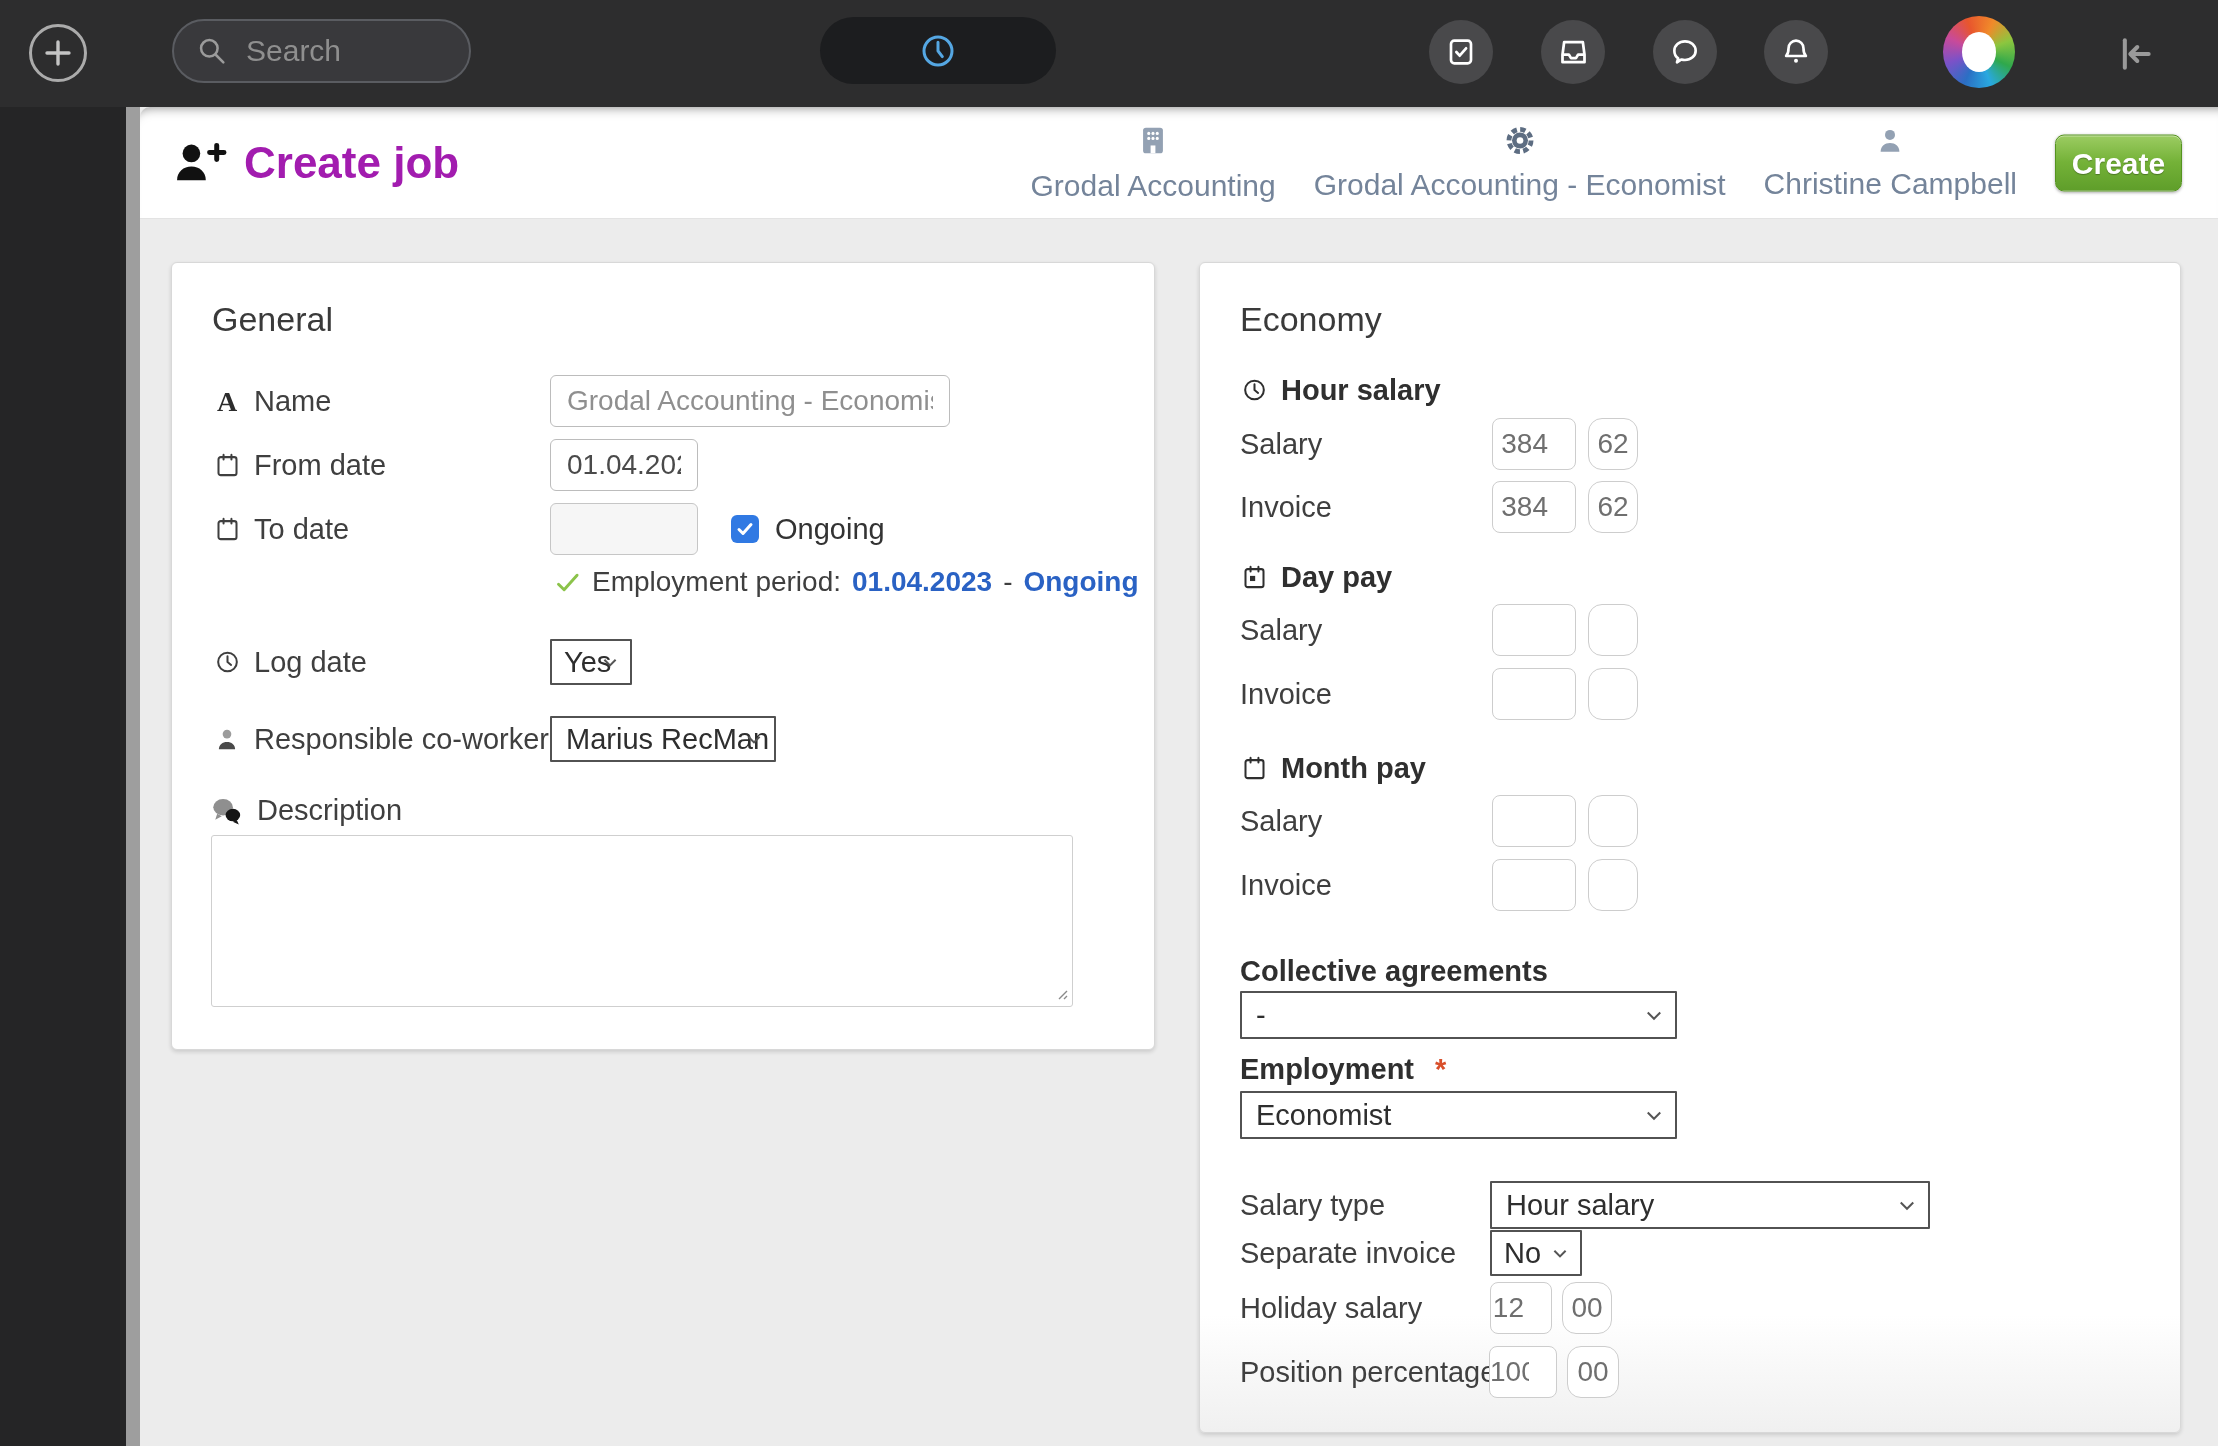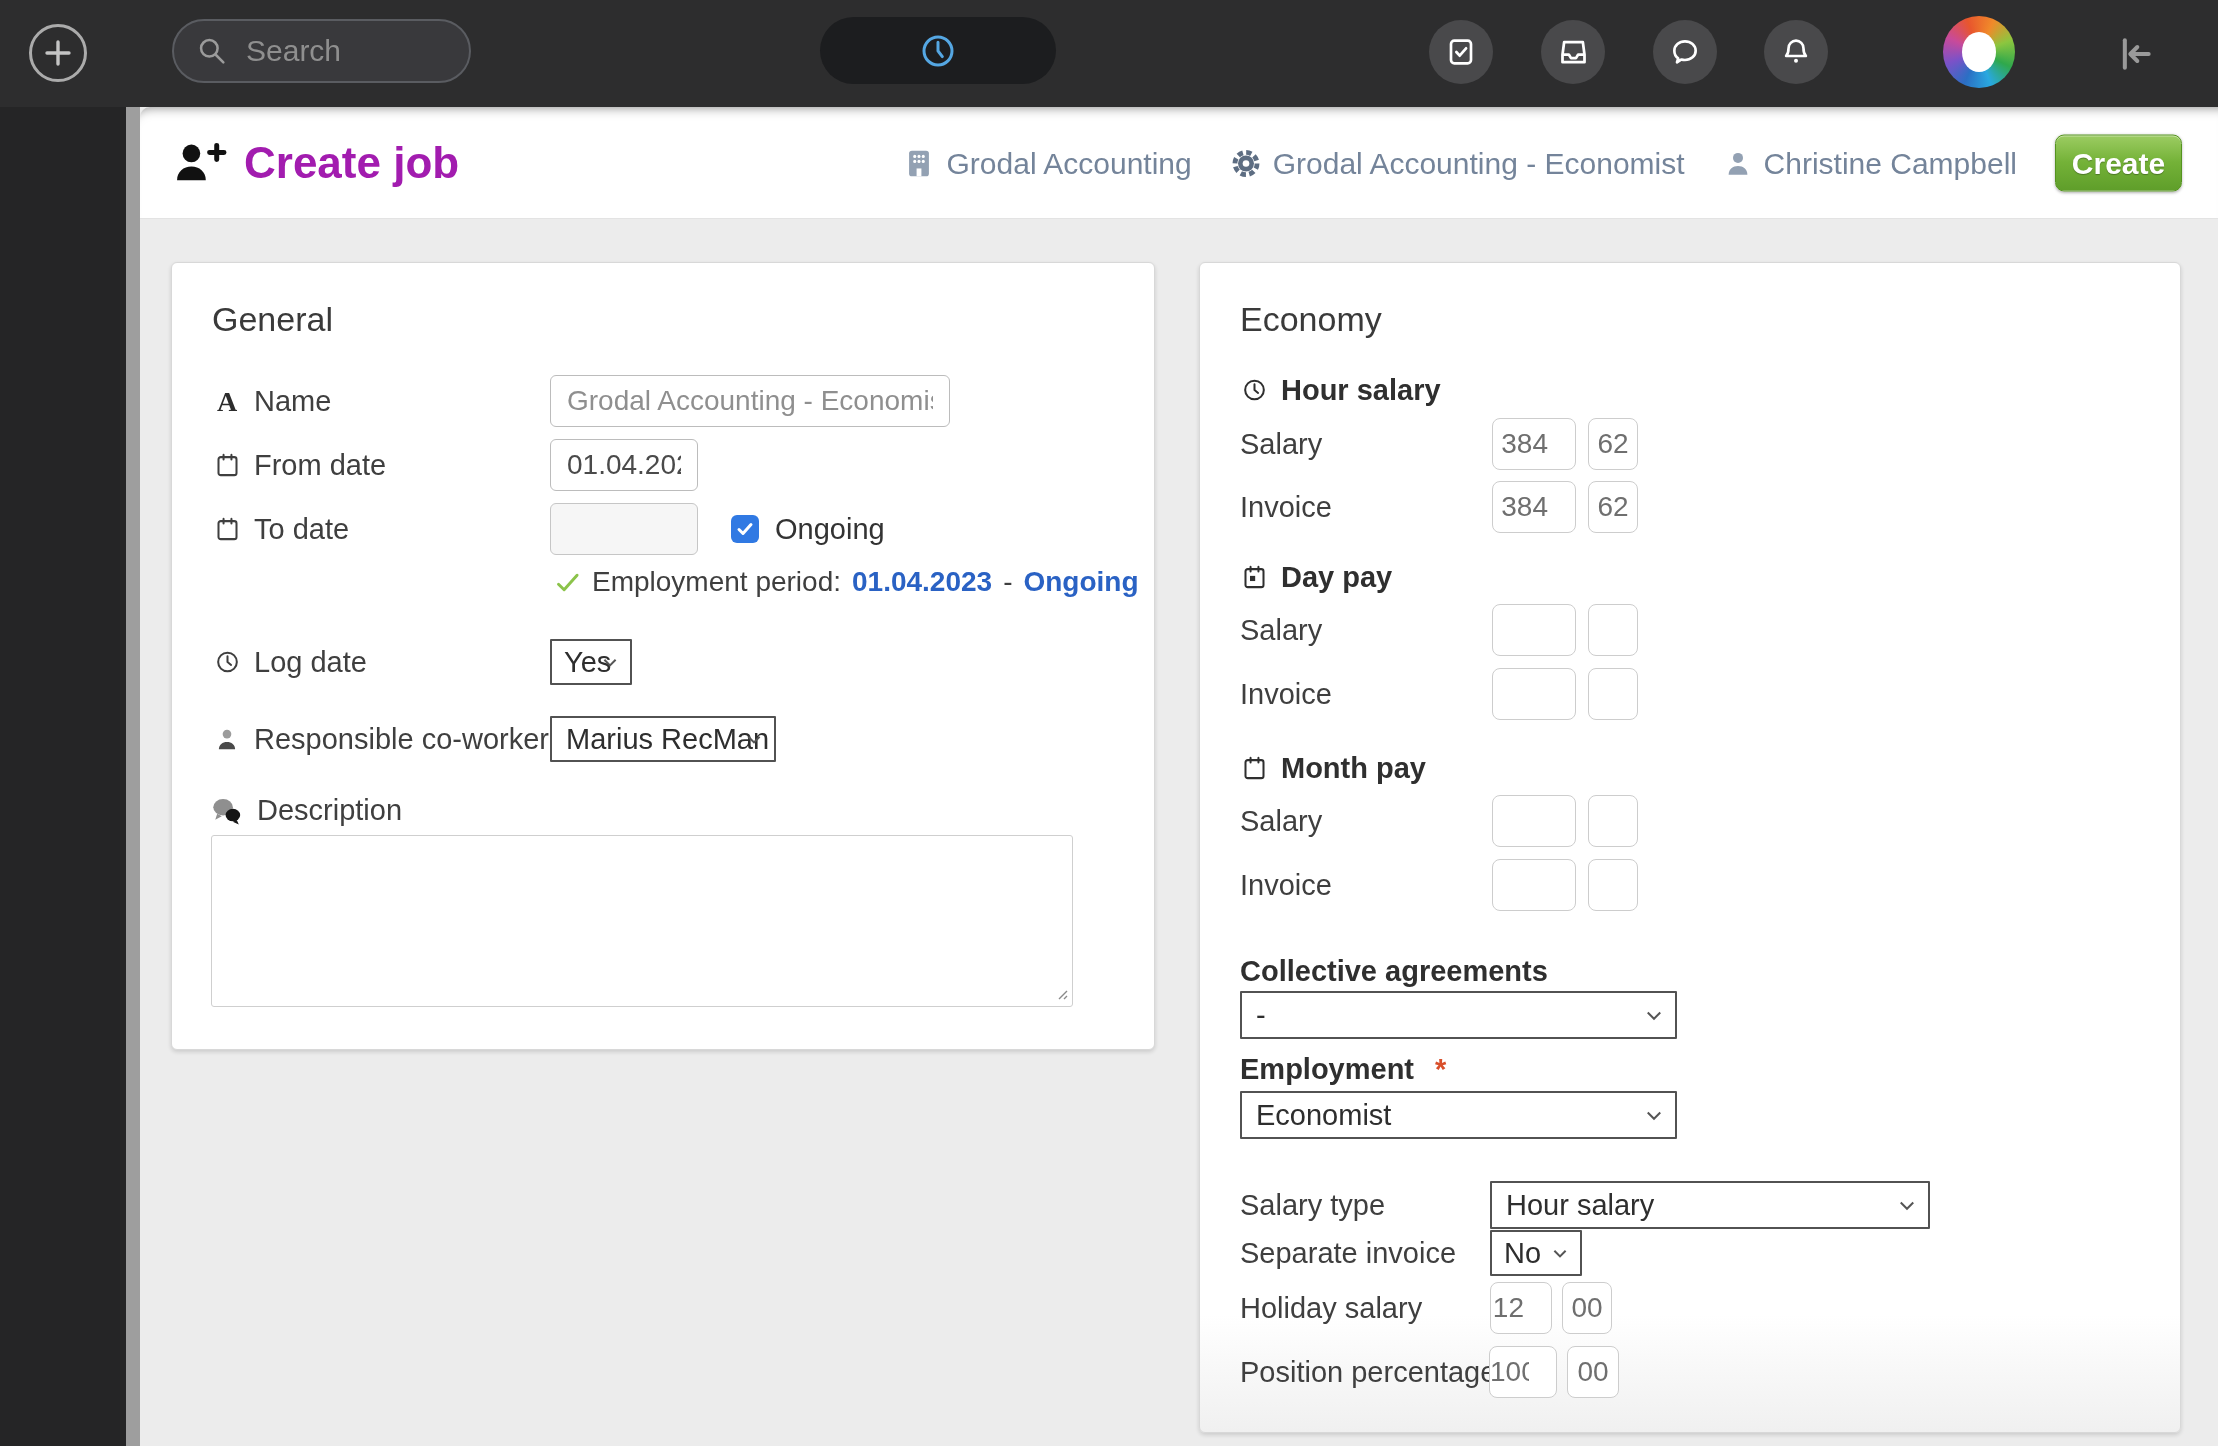--- a/index.html
+++ b/index.html
@@ -29,21 +29,21 @@
 
   .sb-ic { position:absolute; left:27px; width:64px; height:64px; display:flex; align-items:center; justify-content:center; cursor:pointer; }
 
   
   .page-header { position:absolute; left:140px; top:107px; right:0; height:112px; background:#fff;
                  border-top-left-radius:10px; box-shadow:inset 0 12px 12px -12px rgba(0,0,0,.5);
                  border-bottom:1px solid #e3e3e3; z-index:10; }
   .ph-title { position:absolute; left:32px; top:56px; transform:translateY(-50%); display:flex; align-items:center; gap:14px; }
   .ph-title span { font-size:44px; font-weight:600; color:#a21caf; }
   .ph-right { position:absolute; right:36px; top:56px; transform:translateY(-50%); display:flex; align-items:center; gap:38px; }
-  .crumb { display:flex; align-items:center; gap:11px; font-size:30px; color:#74849a; cursor:pointer; }
+  .crumb { display:flex; align-items:center; gap:11px; font-size:30px; color:#74849a; cursor:pointer;flex-direction:column; }
   .create-btn { width:127px; height:57px; border-radius:9px; border:1px solid #55931f;
                 background:linear-gradient(#9ccc62,#74b238 48%,#5f9e2a); color:#fff; font-size:30px; font-weight:600;
                 font-family:"Liberation Sans",sans-serif; text-shadow:0 1px 1px rgba(0,0,0,.3);
                 box-shadow:inset 0 1px 0 rgba(255,255,255,.45), 0 1px 3px rgba(0,0,0,.3); cursor:pointer; }
 
   
   .panel { position:absolute; background:#fff; border:1px solid #d8d8d8; border-radius:6px;
            box-shadow:0 2px 4px rgba(0,0,0,.14); }
   #general-panel { left:171px; top:262px; width:984px; height:788px; }
   #economy-panel { left:1199px; top:262px; width:982px; height:1171px;
@@ -57,21 +57,21 @@
   .sec-t { font-weight:600; color:#2f2f2f; }
   .fld { position:absolute; transform:translateY(-50%); display:flex; align-items:center; }
 
   input.txt { height:52px; border:1.5px solid #bcbcbc; border-radius:6px; font-size:28px; padding:0 16px;
               color:#4a4a4a; font-family:"Liberation Sans",sans-serif; outline:none; background:#fff; }
   input.muted { color:#8f8f8f; }
   input.dim { background:#f6f6f6; border-color:#c6c6c6; }
   input.num { height:52px; border:1.5px solid #cdcdcd; border-radius:8px; font-size:28px; color:#6f6f6f;
               font-family:"Liberation Sans",sans-serif; outline:none; background:#fff; }
   .num.main { text-align:right; padding-right:27px; }
-  .num.dec  { text-align:center; }
+  .num.dec  { text-align:center;border-radius:14px; }
 
   .sel { height:46px; border:2px solid #525252; border-radius:1px; background:#fff; display:flex; align-items:center;
          padding:0 44px 0 14px; font-size:29px; color:#2e2e2e; position:relative; cursor:pointer; white-space:nowrap; }
   .sel svg { position:absolute; right:11px; top:50%; transform:translateY(-50%); }
   .sel.wide { height:48px; }
 
   .chk { width:28px; height:28px; border-radius:6px; background:#3079e3; display:flex; align-items:center;
          justify-content:center; cursor:pointer; }
   .ep-line { display:flex; align-items:center; gap:11px; font-size:28px; color:#3f3f3f; }
   .ep-blue { color:#2a62c4; font-weight:bold; }

